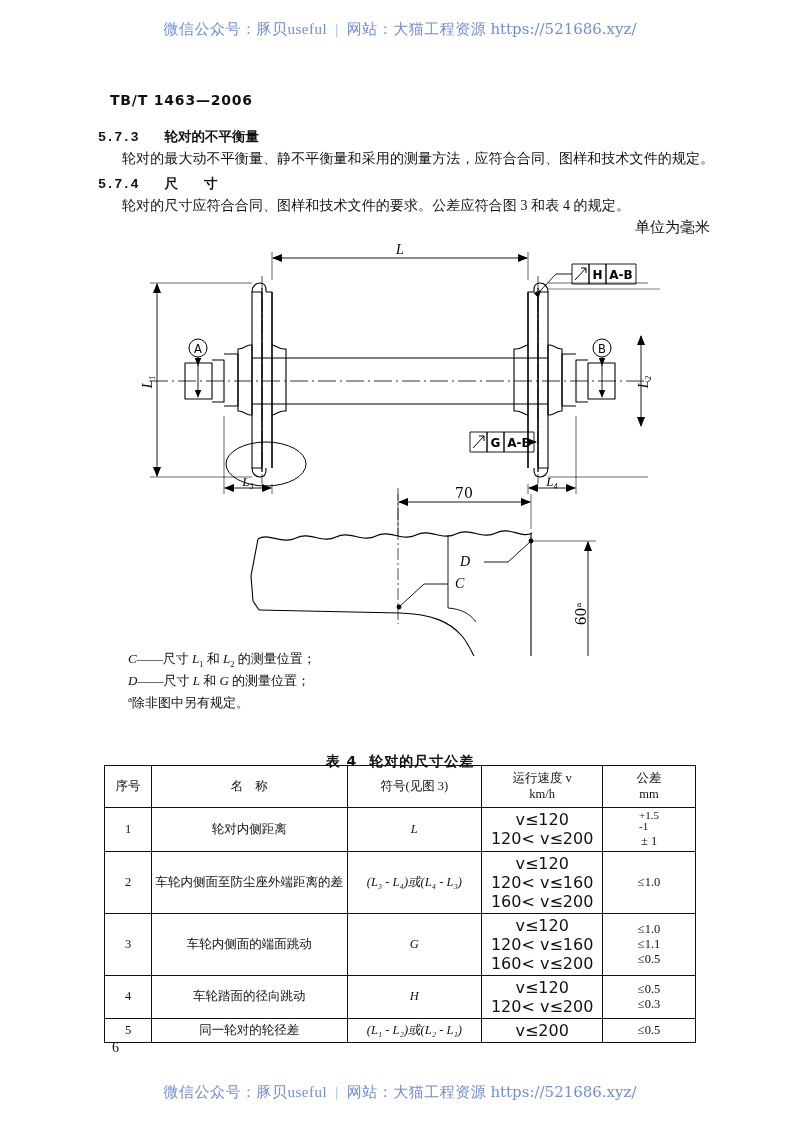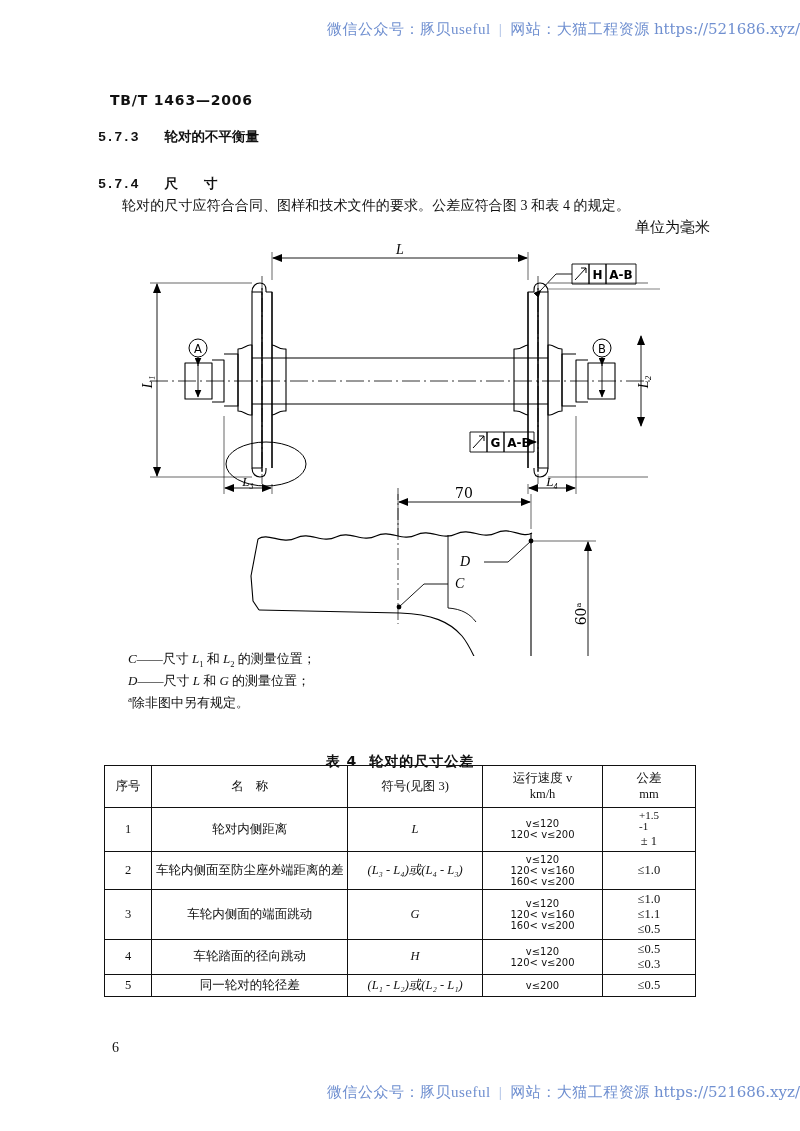--- a/index.html
+++ b/index.html
@@ -10,21 +10,21 @@
     font-family:"Liberation Serif","DejaVu Serif",serif;
     color:#111;
     position:relative;
     overflow:hidden;
   }
   .page{position:relative;width:800px;height:1131px;}
 
   
   .watermark{
     position:absolute;left:0;width:800px;
-    text-align:right;
+    text-align:center;
     color:#6f8fd0;
     font-size:15px;
     letter-spacing:.5px;
     white-space:nowrap;
   }
   .watermark .sep{color:#9db4e0;padding:0 8px;}
   .watermark .url{font-family:"DejaVu Serif",serif;letter-spacing:0;}
   #wm-top{top:20px;}
   #wm-bottom{top:1083px;}
 
@@ -98,21 +98,21 @@
   thead td{padding:4px 3px;line-height:1.3;}
   .c-no{width:42px;}
   .c-name{width:200px;}
   .c-sym{width:135px;}
   .c-spd{width:118px;}
   .c-tol{width:90px;}
   .italic{font-style:italic;font-family:"Liberation Serif",serif;}
   .stack{line-height:1.0;display:inline-block;text-align:left;}
   .stack .up{display:block;font-size:11px;}
   .stack .dn{display:block;font-size:11px;}
-  .nm{font-family:"DejaVu Sans","Liberation Sans",sans-serif;font-size:10px;}
+  .nm{font-family:"DejaVu Sans","Liberation Sans",sans-serif;font-size:16px;}
 
   
   #page-num{
     position:absolute;left:112px;top:1040px;
     font-size:14px;
   }
   sub{font-size:8.5px;}
 </style>
 </head>
 <body>
@@ -122,20 +122,21 @@
   <div class="watermark" id="wm-top">
     <span>微信公众号：</span><span>豚贝useful</span><span class="sep">|</span><span>网站：</span><span>大猫工程资源</span>
     <span class="url">https://521686.xyz/</span>
   </div>
 
   <div class="std-no">TB/T 1463—2006</div>
 
   <div class="clause-head" id="h-573">
     <span>5.7.3</span><span class="wide-space"></span><span>轮对的不平衡量</span>
   </div>
+  <div class="clause-body" id="p-573">轮对的最大动不平衡量、静不平衡量和采用的测量方法，应符合合同、图样和技术文件的规定。</div>
 
   <div class="clause-head" id="h-574">
     <span>5.7.4</span><span class="wide-space"></span><span>尺</span><span class="wide-space"></span><span>寸</span>
   </div>
   <div class="clause-body" id="p-574">轮对的尺寸应符合合同、图样和技术文件的要求。公差应符合图 3 和表 4 的规定。</div>
 
   <div class="unit-note">单位为毫米</div>
 
   <div id="figure">
   <svg width="800" height="420" viewBox="0 0 800 420" xmlns="http://www.w3.org/2000/svg">

